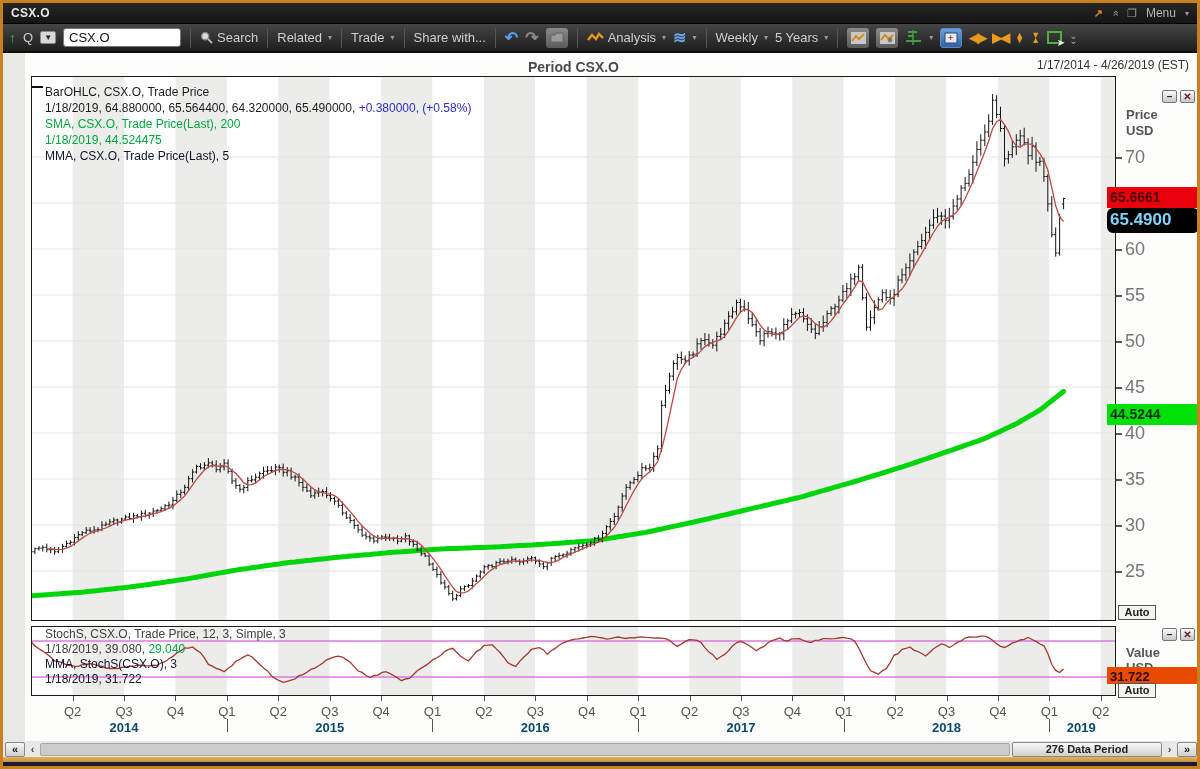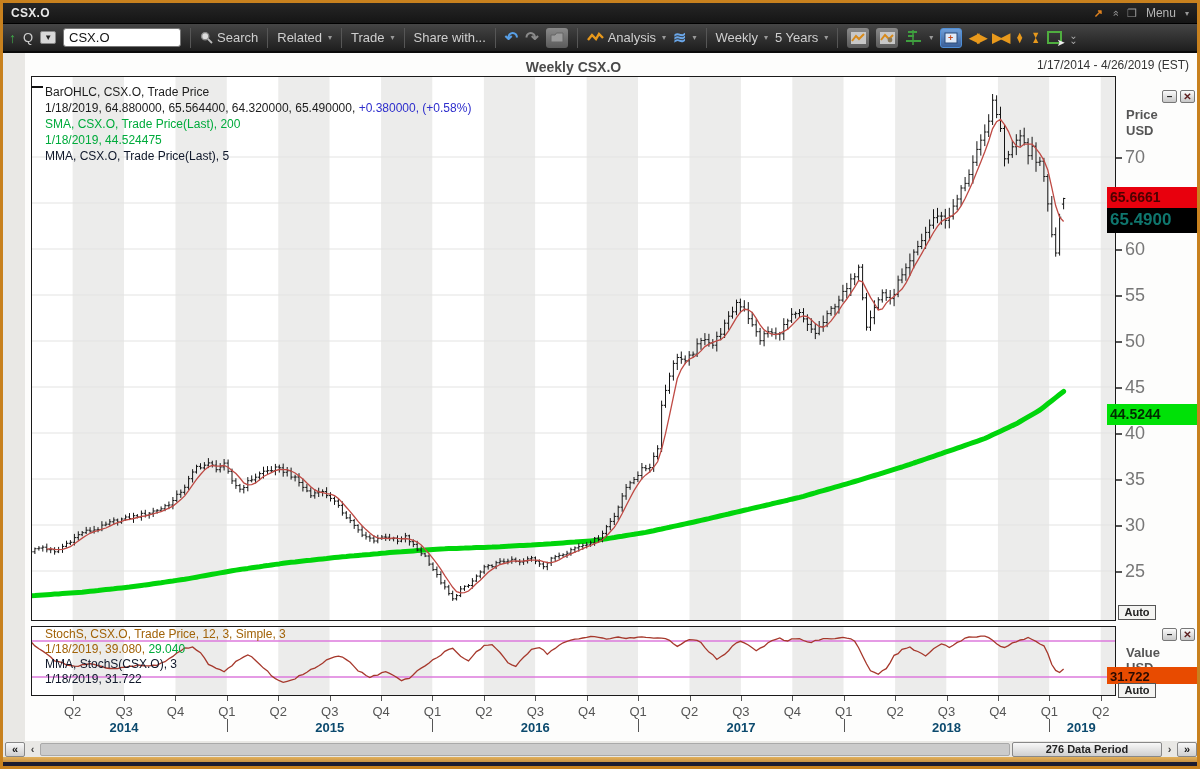--- a/index.html
+++ b/index.html
@@ -34,21 +34,21 @@
   .content { position:relative; flex:1 1 auto; background:#e9e8e5; overflow:hidden; }
   .white-panel { position:absolute; left:22px; top:0; width:1174px; height:688px; background:#fdfdfc; }
   .chart-title { position:absolute; top:6px; left:28px; width:1085px; text-align:center; font-size:14px; font-weight:bold; color:#4a4a4a; }
   .date-range { position:absolute; top:5px; right:8px; font-size:12px; color:#333; }
   .plot { position:absolute; overflow:hidden; }
   #price-plot { left:28px; top:23px; width:1085px; height:545px; }
   #stoch-plot { left:28px; top:573px; width:1085px; height:70px; }
   .legend { position:absolute; left:14px; top:8px; font-size:12px; line-height:16px; pointer-events:none; }
   .legend .lg-black { color:#1c1c1c; } .legend .lg-blue { color:#2e2ecc; }
   .legend .lg-green { color:#00ab3c; } .legend .lg-red { color:#0f172a; }
-  .legend .lg-mag { color:#a16207; }
+  .legend .lg-mag { color:#404040; }
   #stoch-plot .legend { top:1px; line-height:15px; }
   .lgd-dash { position:absolute; left:-4px; top:10px; width:16px; height:2px; background:#111; }
   
   .axis { position:absolute; left:1113px; top:23px; width:83px; height:620px; font-size:13px; color:#555; }
   .axis-name { position:absolute; left:10px; font-weight:bold; color:#555; font-size:13px; }
   .tick { position:absolute; left:0; display:flex; align-items:center; color:#777; font-size:18px; }
   .tick i { display:block; width:6px; height:2px; background:#555; margin-right:3px; }
   .badge { position:absolute; left:-9px; width:92px; font-weight:bold; text-align:left; padding:2px 3px; }
   .auto-btn { position:absolute; left:2px; width:38px; height:15px; border:1px solid #555; background:#f4f4f2; color:#222; font-size:11px; font-weight:bold; text-align:center; line-height:13px; }
   .panel-ctrl { position:absolute; display:flex; gap:3px; }
@@ -187,21 +187,21 @@
         <span>➤</span>
       </span>
     <span class="chev2">
         <span>⌄</span>
         <span>⌄</span>
       </span>
   </div>
 
   <div class="content">
     <div class="white-panel"></div>
-    <div class="chart-title">Weekly CSX.O</div>
+    <div class="chart-title">Period CSX.O</div>
     <div class="date-range">1/17/2014 - 4/26/2019 (EST)</div>
 
     <div class="plot" id="price-plot">
       <svg id="price-svg" width="1085" height="545">
           <rect x="0" y="0" width="41.658009444242644" height="545" fill="#ffffff"></rect>
           <rect x="41.658009444242644" y="0" width="51.392662549945506" height="545" fill="#ececeb"></rect>
           <rect x="93.05067199418815" y="0" width="51.43207410098074" height="545" fill="#ffffff"></rect>
           <rect x="144.4827460951689" y="0" width="51.39266254994553" height="545" fill="#ececeb"></rect>
           <rect x="195.87540864511442" y="0" width="51.3926625499455" height="545" fill="#ffffff"></rect>
           <rect x="247.26807119505992" y="0" width="51.43207410098074" height="545" fill="#ececeb"></rect>
@@ -260,21 +260,21 @@
           <div class="tick" style="top: 209px;"><i></i>55</div>
           <div class="tick" style="top: 255px;"><i></i>50</div>
           <div class="tick" style="top: 301px;"><i></i>45</div>
           <div class="tick" style="top: 347px;"><i></i>40</div>
           <div class="tick" style="top: 393px;"><i></i>35</div>
           <div class="tick" style="top: 439px;"><i></i>30</div>
           <div class="tick" style="top: 485px;"><i></i>25</div>
         </div>
       <div id="price-badges">
           <div class="badge" style="top: 111px; height: 21px; background: rgb(232, 0, 13); color: rgb(77, 0, 0); font-size: 14px;">65.6661</div>
-          <div class="badge" style="top: 132px; height: 25px; background: rgb(0, 0, 0); color: #0f766e; font-size: 17px;">65.4900</div>
+          <div class="badge" style="top: 132px; height: 25px; background: rgb(0, 0, 0); color: #7dd3fc; font-size: 17px; border-radius: 6px;">65.4900</div>
           <div class="badge" style="top: 328px; height: 21px; background: rgb(0, 225, 7); color: rgb(0, 45, 0); font-size: 14px;">44.5244</div>
         </div>
       <div class="auto-btn" style="top:529px;">Auto</div>
     </div>
 
     <div class="plot" id="stoch-plot">
       <svg id="stoch-svg" width="1085" height="70">
           <rect x="0" y="0" width="41.658009444242644" height="70" fill="#ffffff"></rect>
           <rect x="41.658009444242644" y="0" width="51.392662549945506" height="70" fill="#ececeb"></rect>
           <rect x="93.05067199418815" y="0" width="51.43207410098074" height="70" fill="#ffffff"></rect>

